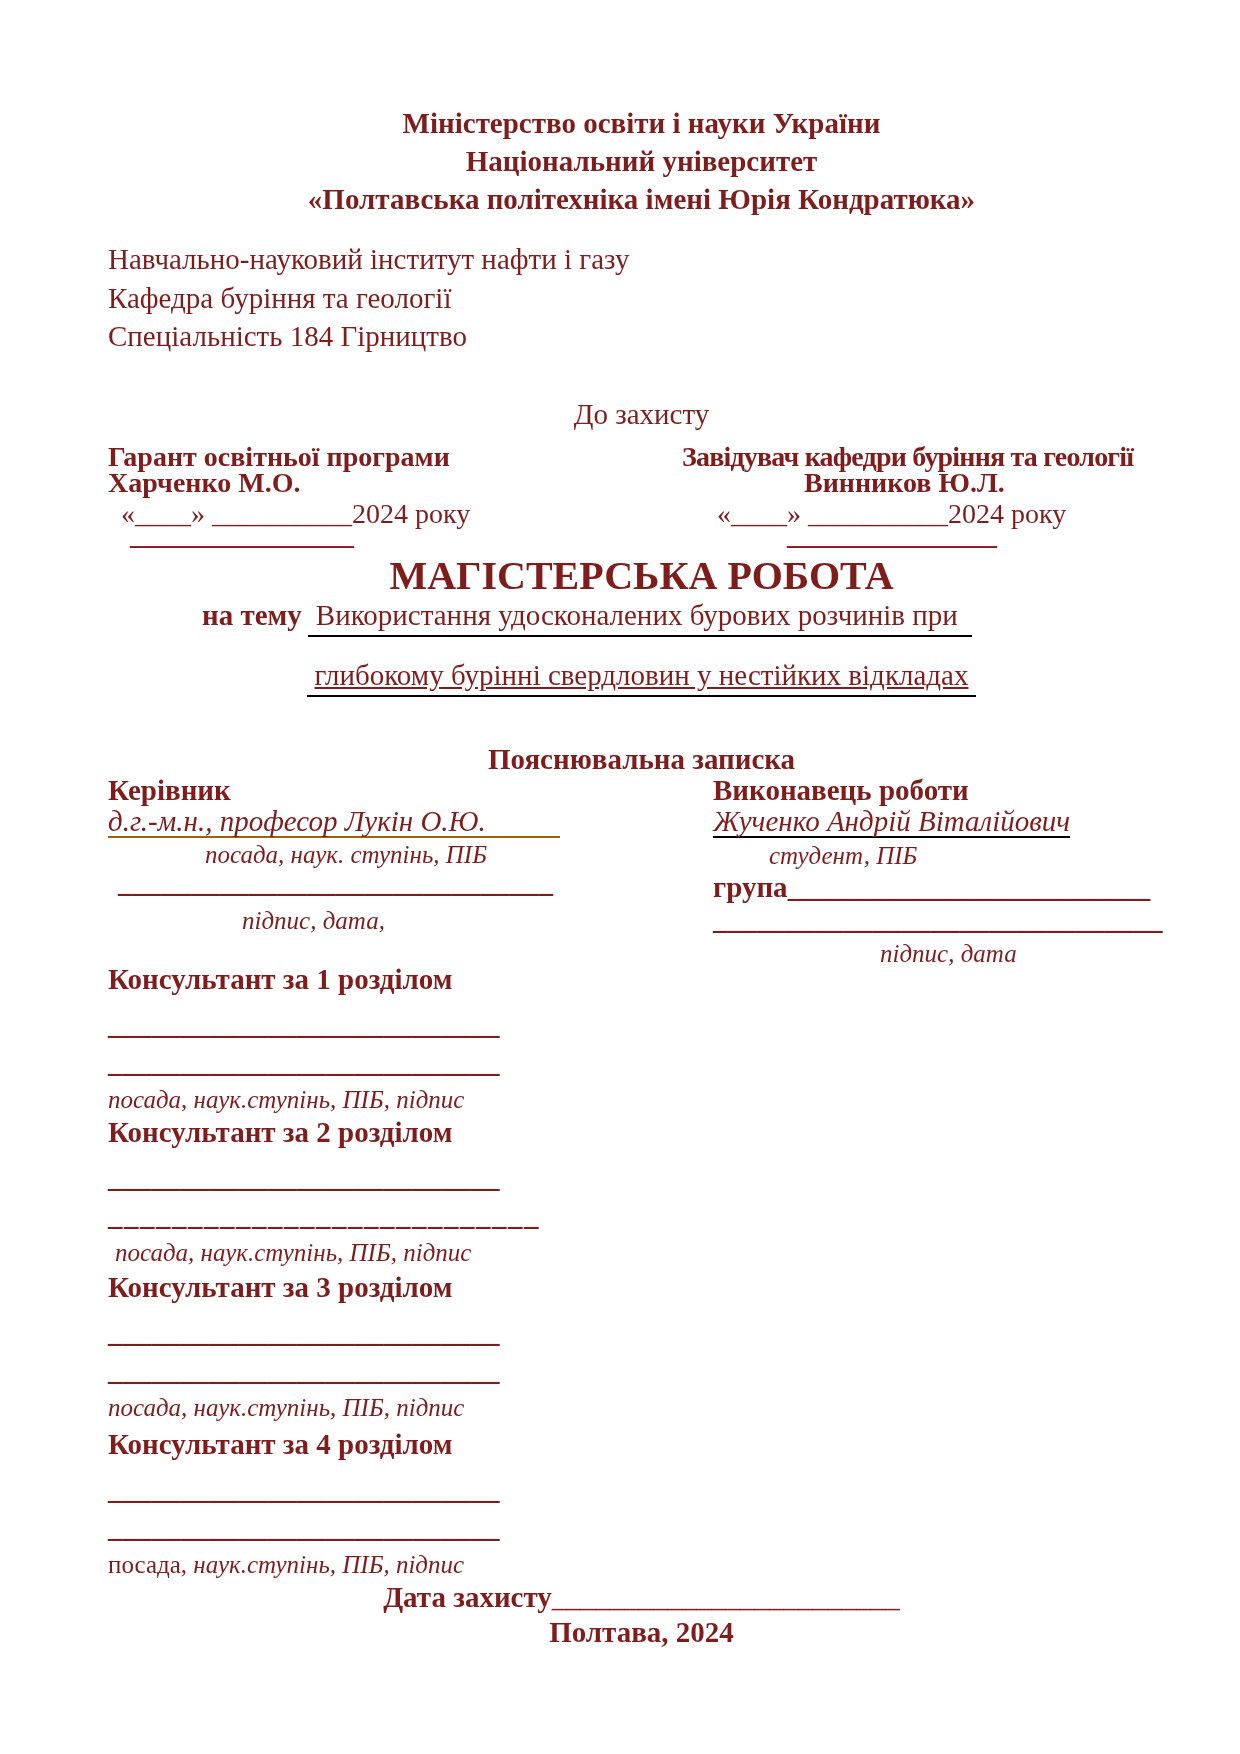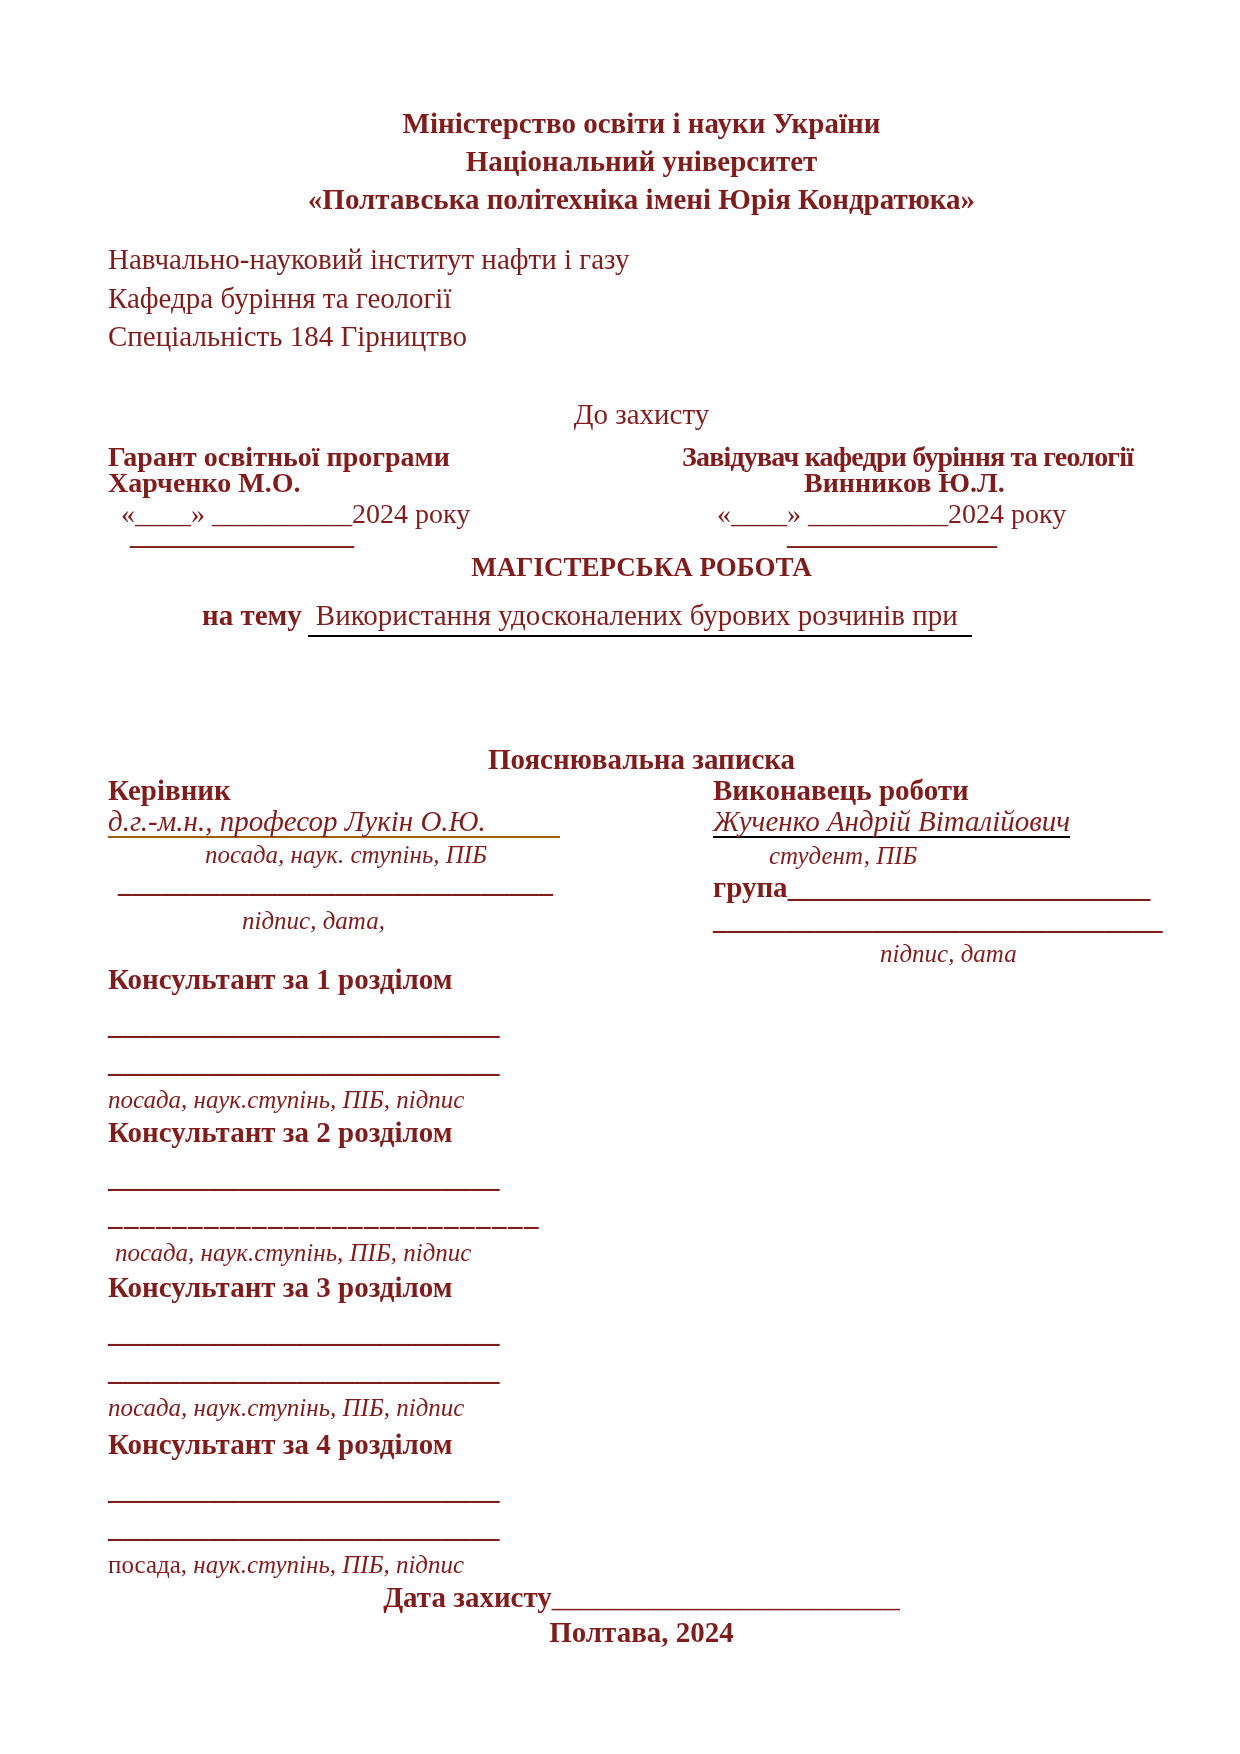--- a/index.html
+++ b/index.html
@@ -33,21 +33,21 @@
   .ap-role{top:0;left:0;font-weight:bold;}
   .ap-right .ap-role{letter-spacing:-0.8px;}
   .ap-name{top:26px;left:0;font-weight:bold;}
   .ap-right .ap-name{left:122px;}
   .ap-date{top:57px;left:13px;}
   .ap-right .ap-date{left:35px;}
   .ap-sign{top:80px;left:22px;font-weight:bold;line-height:27px;}
   .ap-right .ap-sign{left:105px;}
 
   
-  .work-title{top:552px;text-align:center;font-weight:bold;font-size:27px;}
+  .work-title{top:552px;text-align:center;font-weight:bold;font-size:40px;}
 
   
   .topic1{top:598px;padding-left:94px;line-height:34px;white-space:nowrap;}
   .topic1 .lbl{font-weight:bold;}
   .topic1 .u1{border-bottom:2px solid #000;margin-left:6px;padding:0 14px 3px 8px;display:inline-block;}
   .topic2{top:658px;text-align:center;line-height:34px;}
   .topic2 .u2{display:inline-block;text-decoration:underline;border-bottom:2px solid #000;padding:0 8px 3px 8px;}
 
   
   .note{top:743px;text-align:center;font-weight:bold;}
@@ -115,20 +115,23 @@
       <div class="ap-row ap-date"><span>«____»</span> <span>__________</span><span>2024 року</span></div>
       <div class="ap-row ap-sign">_______________</div>
     </div>
   </div>
 
   <div class="row work-title">МАГІСТЕРСЬКА РОБОТА</div>
 
   <div class="row topic1">
     <span class="lbl">на тему</span><span class="u1">Використання удосконалених бурових розчинів при</span>
   </div>
+  <div class="row topic2">
+    <span class="u2">глибокому бурінні свердловин у нестійких відкладах</span>
+  </div>
 
   <div class="row note">Пояснювальна записка</div>
 
   <div class="sup-col">
     <div class="role">Керівник</div>
     <div class="sup-name">д.г.-м.н., професор Лукін О.Ю.</div>
     <div class="cap sup-cap">посада, наук. ступінь, ПІБ</div>
     <div class="sup-sign">______________________________</div>
     <div class="cap sup-sign-cap">підпис, дата,</div>
   </div>

